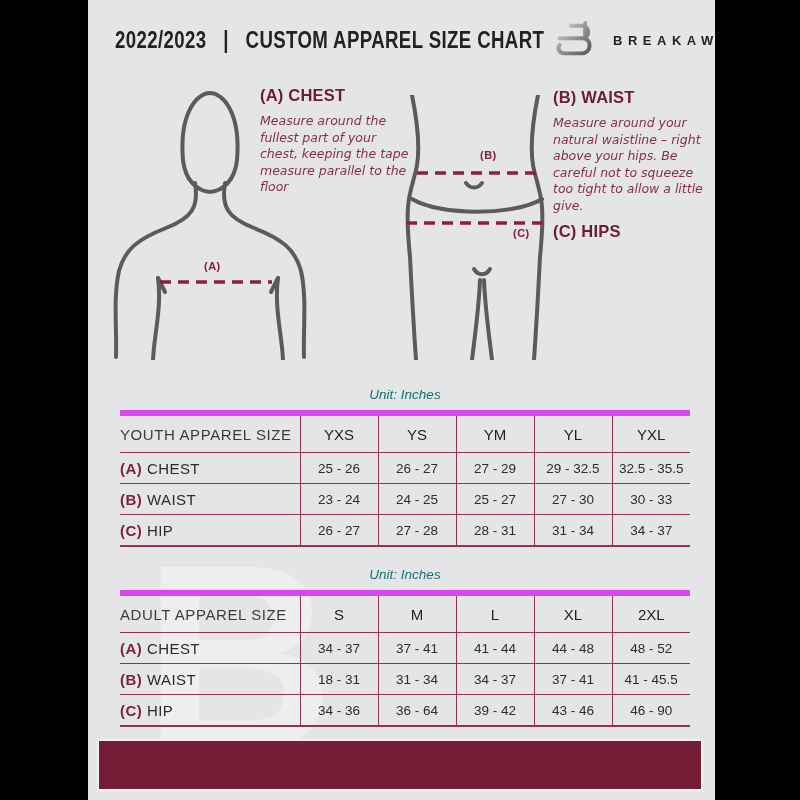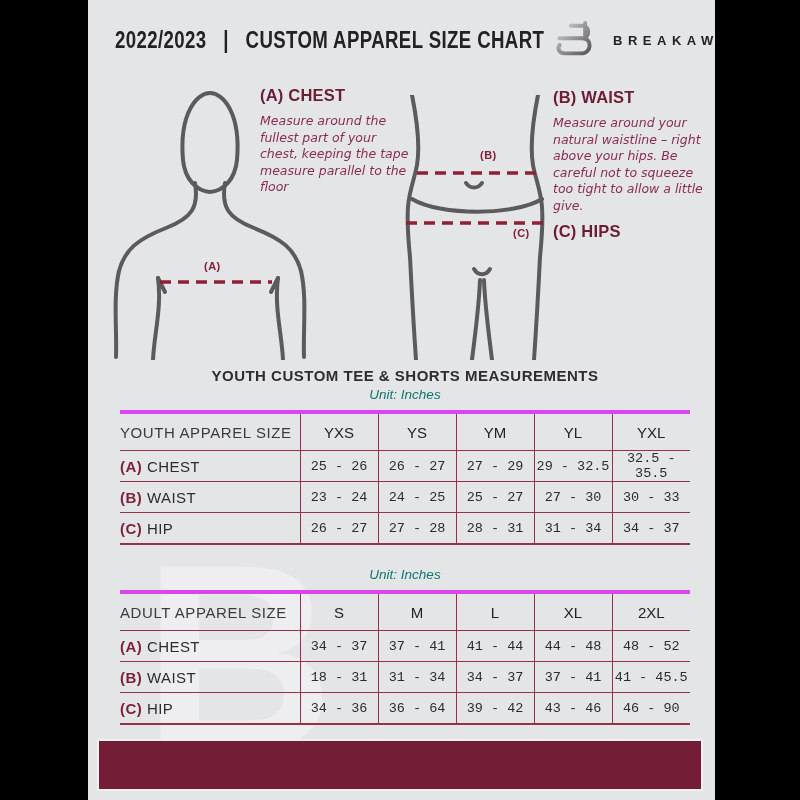--- a/index.html
+++ b/index.html
@@ -51,42 +51,42 @@
   .sec-unit{
     position:absolute;left:32px;width:570px;text-align:center;
     font-style:italic;font-size:13.5px;color:#0f766e;z-index:2;
   }
   .t-youth-title{top:367px;} .t-youth-unit{top:387px;}
   .t-adult-title{top:547px;} .t-adult-unit{top:567px;}
   
   table.size-table{
     position:absolute;left:32px;width:570px;border-collapse:collapse;
     table-layout:fixed;z-index:2;
-    border-top:4px solid #d946ef;border-bottom:2px solid #96314a;
+    border-top:6px solid #d946ef;border-bottom:2px solid #96314a;
   }
   .tbl-youth{top:410px;} .tbl-adult{top:590px;}
   table.size-table col.c0{width:180px;}
   table.size-table col.c{width:78px;}
   table.size-table th,table.size-table td{padding:0;}
   table.size-table th{height:36px;}
   table.size-table td{height:30px;}
   table.size-table th:not(:first-child),
   table.size-table td:not(:first-child){border-left:1.5px solid #96314a;}
   table.size-table tbody tr td{border-top:1.5px solid #96314a;}
   th.size-col-header{
     text-align:left;padding-left:14px;font-weight:400;font-size:15px;
     letter-spacing:0.6px;color:#3b3b3d;
   }
   th.size-header{text-align:center;font-size:15px;font-weight:400;color:#232325;}
   td.row-label{
     text-align:left;padding-left:14px;font-size:15px;color:#2c2c2e;
     letter-spacing:0.4px;
   }
   td.row-label .letter{color:#7c1f38;font-weight:700;margin-right:5px;}
-  td.val{text-align:center;font-size:13.5px;color:#2c2c2e;font-family:Liberation Mono, monospace;}
+  td.val{text-align:center;font-size:13.5px;color:#2c2c2e;}
   
   .watermark{
     position:absolute;left:55px;top:525px;z-index:1;
     font-size:265px;line-height:1;font-weight:700;color:#ffffff;opacity:0.38;
     pointer-events:none;
   }
   .footer-bar{
     position:absolute;left:9px;top:739px;width:606px;height:52px;
     background:#731d36;border:2px solid #eef0f1;box-sizing:border-box;z-index:4;
   }
@@ -152,21 +152,20 @@
     <div class="instr-body">Measure around the fullest part of your chest, keeping the tape measure parallel to the floor</div>
   </div>
   <div class="instr instr-waist">
     <div class="instr-heading">(B) WAIST</div>
     <div class="instr-body">Measure around your natural waistline – right above your hips. Be careful not to squeeze too tight to allow a little give.</div>
   </div>
   <div class="instr instr-hips">
     <div class="instr-heading">(C) HIPS</div>
   </div>
 
-  <div class="sec-title t-youth-title">YOUTH CUSTOM TEE &amp; SHORTS MEASUREMENTS</div>
   <div class="sec-unit t-youth-unit">Unit: Inches</div>
   <table class="size-table tbl-youth">
     <colgroup>
         <col class="c0">
         <col class="c">
         <col class="c">
         <col class="c">
         <col class="c">
         <col class="c">
       </colgroup>

